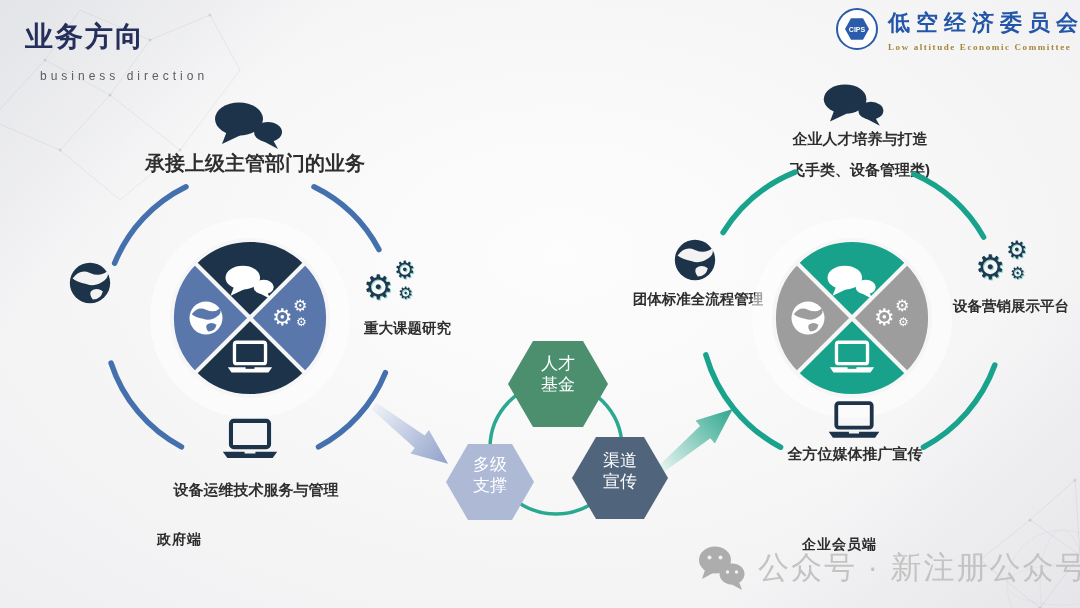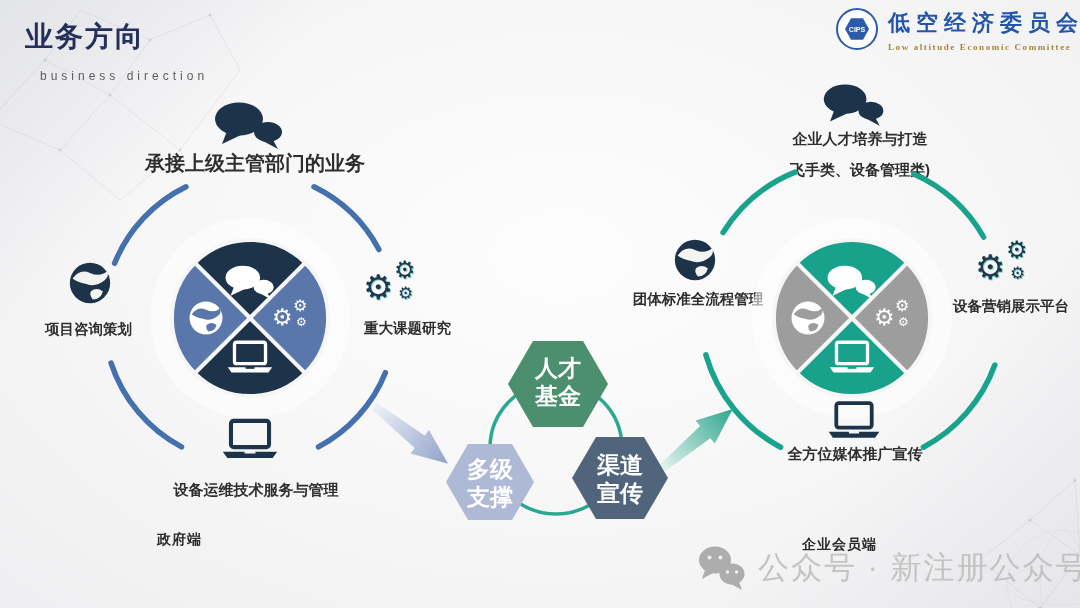--- a/index.html
+++ b/index.html
@@ -18,21 +18,21 @@
   .subtitle{position:absolute;left:40px;top:57px;font-size:12px;color:#5c5c5c;letter-spacing:4px;z-index:5;margin-top:12px;}
   .logo{position:absolute;left:836px;top:8px;display:flex;align-items:flex-start;z-index:5;}
   .seal{width:42px;height:42px;border-radius:50%;background:#fff;border:2px solid #2b5cab;
     display:flex;align-items:center;justify-content:center;box-sizing:border-box;}
   .seal-hex{width:24px;height:24px;background:#2b5cab;display:flex;align-items:center;justify-content:center;
     clip-path:polygon(25% 5%,75% 5%,100% 50%,75% 95%,25% 95%,0 50%);}
   .seal-txt{color:#fff;font-size:7px;font-weight:bold;}
   .logo-text{margin-left:10px;}
   .logo-cn{font-family:"Liberation Serif","DejaVu Serif",serif;font-size:22px;font-weight:bold;color:#2456a8;letter-spacing:6px;white-space:nowrap;}
   .logo-en{font-family:"Liberation Serif","DejaVu Serif",serif;font-size:9px;font-weight:bold;color:#a5853b;letter-spacing:1.6px;margin-top:4px;white-space:nowrap;}
-  .hex-lbl{position:absolute;width:100px;text-align:center;color:#fff;font-weight:bold;font-size:23px;line-height:1.22;z-index:4;}
+  .hex-lbl{position:absolute;width:100px;text-align:center;color:#fff;font-weight:normal;font-size:17px;line-height:1.22;z-index:4;}
   .hex-lbl span{display:block;}
   .gear-trio{position:absolute;width:62px;height:58px;z-index:3;}
   .gear-trio .g{position:absolute;line-height:1;font-family:"DejaVu Sans",sans-serif;}
   .gear-trio .g1{font-size:34px;left:0;top:12px;}
   .gear-trio .g2{font-size:24px;left:31px;top:0;}
   .gear-trio .g3{font-size:17px;left:35px;top:27px;}
   .gear-trio.small{width:42px;height:40px;}
   .gear-trio.small .g1{font-size:23px;left:0;top:8px;}
   .gear-trio.small .g2{font-size:16px;left:21px;top:0;}
   .gear-trio.small .g3{font-size:12px;left:24px;top:18px;}
@@ -255,21 +255,20 @@
   </div>
   <div class="icon-wrap" style="left:828px;top:340px;">
     <svg width="48" height="34" viewBox="0 0 64 46">
       <rect x="11" y="3" width="42" height="29" rx="3" fill="none" stroke="#fff" stroke-width="4.5"></rect>
       <path d="M2 37 H62 L57 44 H7 Z" fill="#fff"></path>
       <rect x="26" y="36" width="12" height="3" fill="#18a28c"></rect>
     </svg>
   </div>
 
   <div class="lbl lbl-15" style="left:115px;top:150px;width:280px;font-size:20px;">承接上级主管部门的业务</div>
-  <div class="lbl lbl-14" style="left:16px;top:320px;width:145px;">项目咨询策划</div>
   <div class="lbl lbl-14" style="left:335px;top:319px;width:145px;">重大课题研究</div>
   <div class="lbl lbl-15" style="left:116px;top:481px;width:280px;">设备运维技术服务与管理</div>
   <div class="section-lbl" style="left:157px;top:531px;">政府端</div>
 
   <div class="lbl lbl-15" style="left:720px;top:130px;width:280px;">企业人才培养与打造</div>
   <div class="lbl lbl-15" style="left:720px;top:161px;width:280px;">飞手类、设备管理类)</div>
   <div class="lbl lbl-14" style="left:620px;top:290px;width:156px;">团体标准全流程管理</div>
   <div class="lbl lbl-14" style="left:948px;top:297px;width:126px;">设备营销展示平台</div>
   <div class="lbl lbl-15" style="left:715px;top:445px;width:280px;">全方位媒体推广宣传</div>
   <div class="section-lbl" style="left:802px;top:536px;">企业会员端</div>

